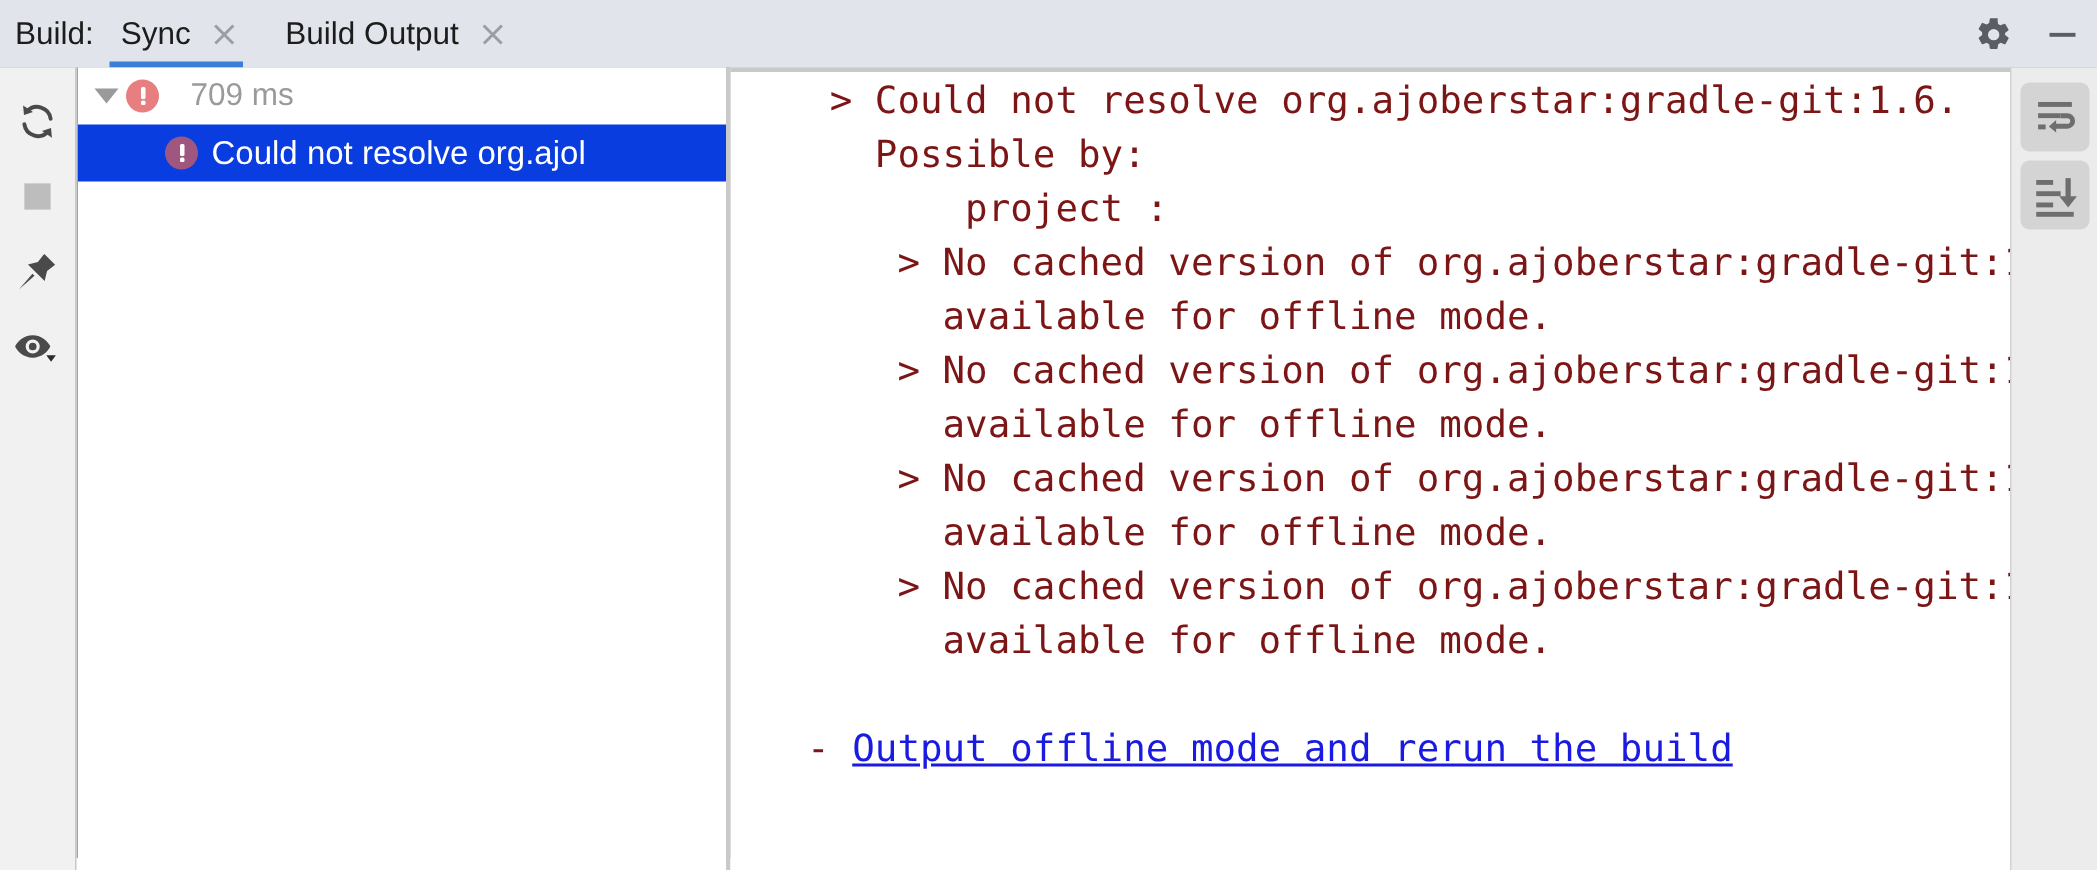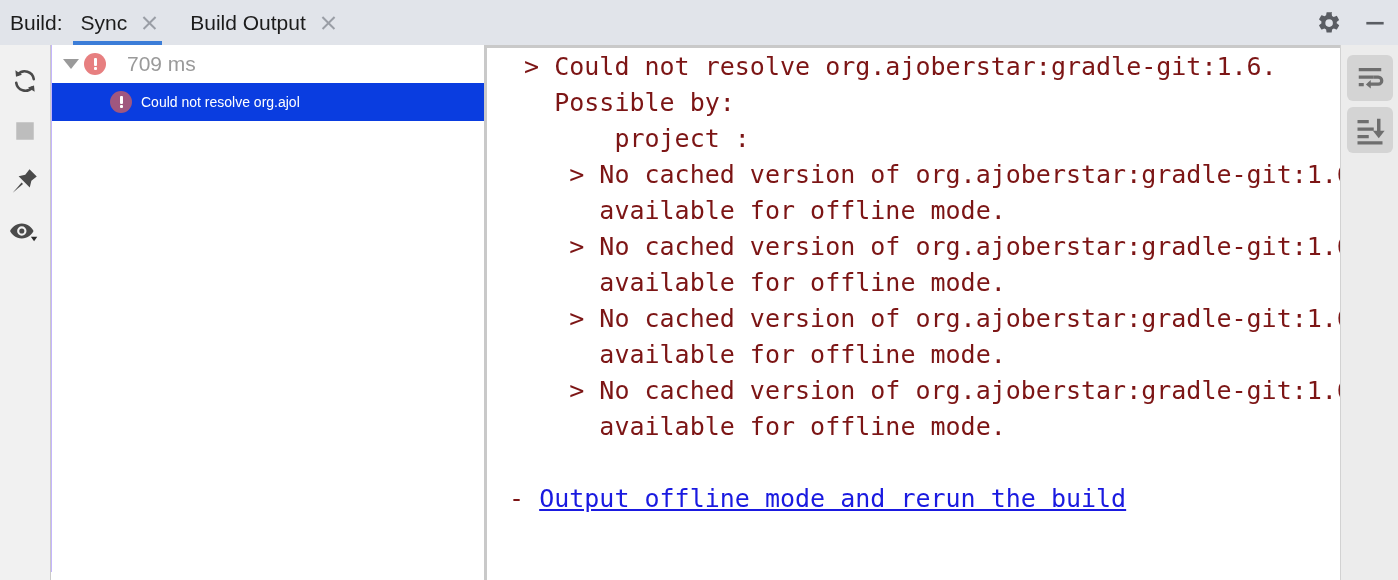--- a/index.html
+++ b/index.html
@@ -12,21 +12,21 @@
     height: 580px;
     overflow: hidden;
     font-family: "Liberation Sans", sans-serif;
     -webkit-font-smoothing: antialiased;
   }
 
   #app {
     position: relative;
     width: 1398px;
     height: 572px;
-    background: #c4b5fd;
+    background: #a3a3a3;
   }
 
   
   #header {
     position: absolute;
     left: 0; top: 0;
     width: 1398px;
     height: 45px;
     background: #e1e4ea;
     display: flex;
@@ -183,21 +183,21 @@
     white-space: nowrap;
   }
   .node-time {
     font-size: 21px;
     color: #9a9a9a;
     margin-left: 12px;
     white-space: nowrap;
   }
   .child-indent { width: 58px; flex: 0 0 auto; }
   .child-title {
-    font-size: 14px;
+    font-size: 22px;
     color: #ffffff;
     white-space: nowrap;
   }
 
   #tree-divider {
     position: absolute;
     left: 484px; top: 45px;
     width: 3px;
     height: 535px;
     background: #c9c9c9;
@@ -214,21 +214,21 @@
     font-family: "DejaVu Sans Mono", "Liberation Mono", monospace;
     font-size: 25px;
     line-height: 36px;
     color: #7c1515;
     padding-top: 4px;
     box-sizing: border-box;
   }
   .cline {
     white-space: pre;
     height: 36px;
-    padding-left: 7px;
+    padding-left: 36px;
     box-sizing: border-box;
   }
   .cline.blank { color: transparent; }
   .clink {
     color: #1a1ae0;
     text-decoration: underline;
   }
 
   #console-top-shadow {
     position: absolute;

